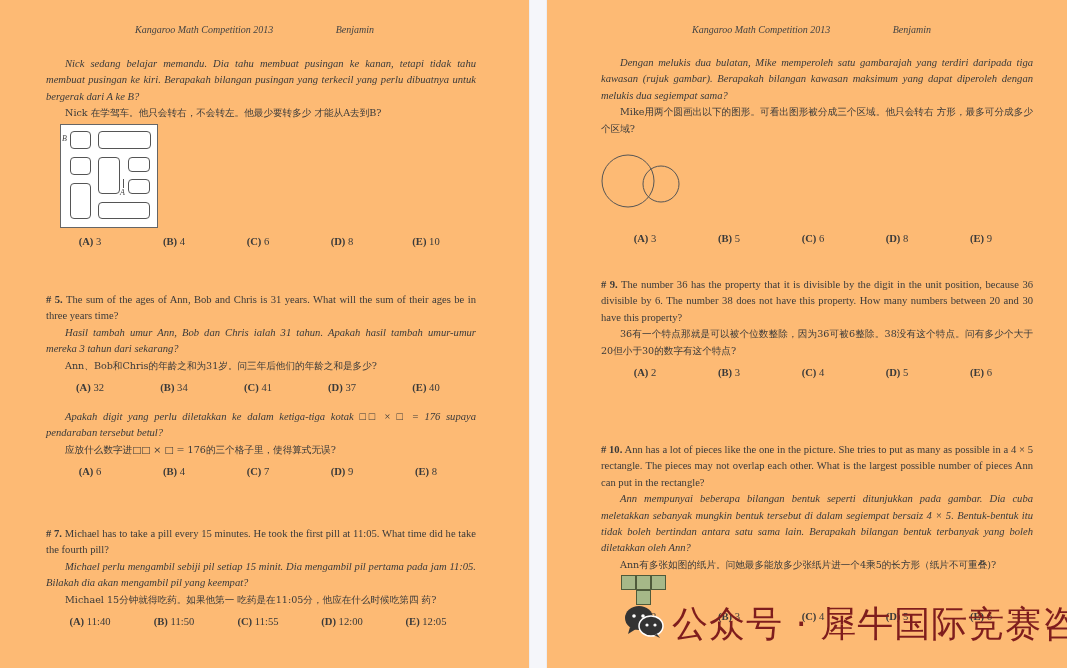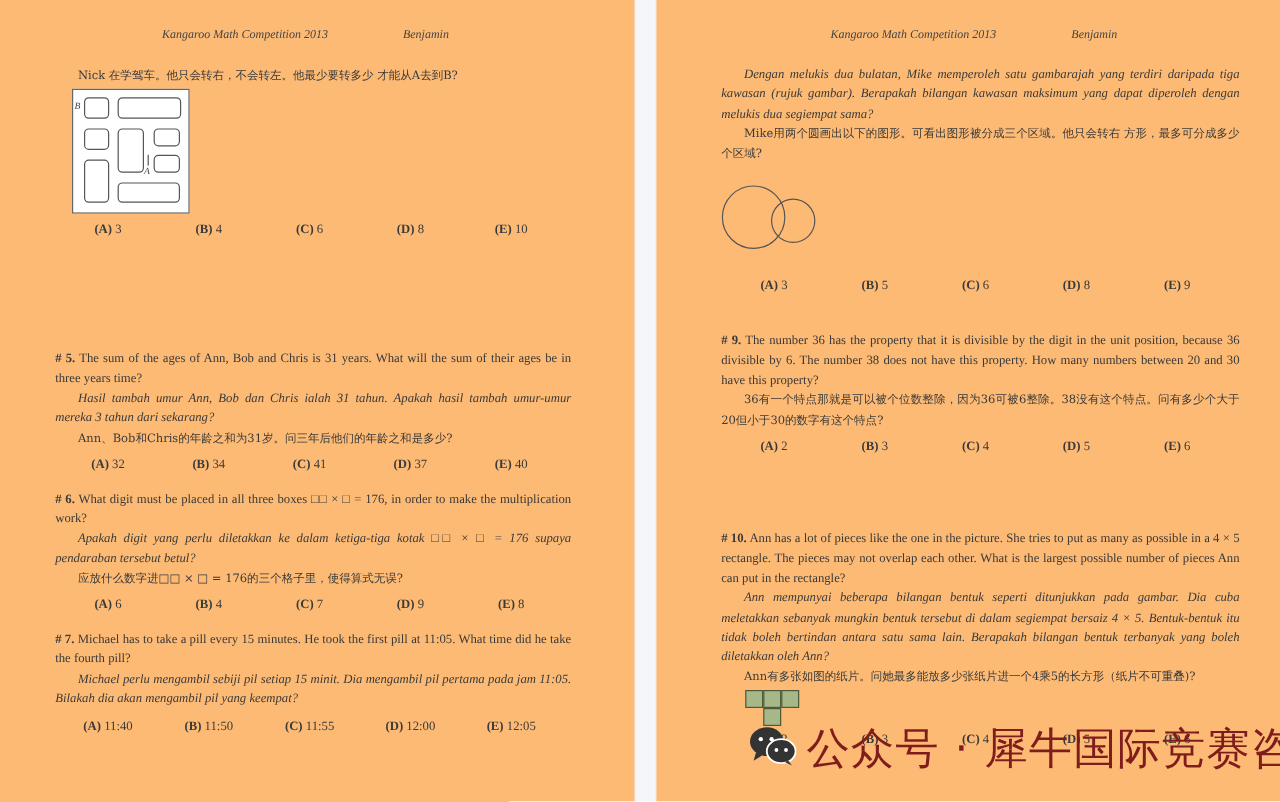--- a/index.html
+++ b/index.html
@@ -37,20 +37,21 @@
 </head>
 <body>
 
 <div class="page" id="page-left">
   <div class="running-head">
     <span class="rh-title">Kangaroo Math Competition 2013</span>
     <span class="rh-author">Benjamin</span>
   </div>
 
   <div class="q" style="top:56px;">
+    <p class="ms">Nick sedang belajar memandu. Dia tahu membuat pusingan ke kanan, tetapi tidak tahu membuat pusingan ke kiri. Berapakah bilangan pusingan yang terkecil yang perlu dibuatnya untuk bergerak dari A ke B?</p>
     <p class="zh">Nick  在学驾车。他只会转右，不会转左。他最少要转多少  才能从A去到B?</p>
     <div class="maze">
       <div class="blk" style="left:9px;top:6px;width:21px;height:18px;"></div>
       <div class="blk" style="left:37px;top:6px;width:53px;height:18px;"></div>
       <div class="blk" style="left:9px;top:32px;width:21px;height:18px;"></div>
       <div class="blk" style="left:37px;top:32px;width:22px;height:37px;"></div>
       <div class="blk" style="left:67px;top:32px;width:22px;height:15px;"></div>
       <div class="blk" style="left:67px;top:54px;width:22px;height:15px;"></div>
       <div class="blk" style="left:9px;top:58px;width:21px;height:36px;"></div>
       <div class="blk" style="left:37px;top:77px;width:52px;height:17px;"></div>
@@ -74,35 +75,35 @@
     <div class="choices">
       <span class="choice"><span class="lbl">(A)</span> <span>32</span></span>
       <span class="choice"><span class="lbl">(B)</span> <span>34</span></span>
       <span class="choice"><span class="lbl">(C)</span> <span>41</span></span>
       <span class="choice"><span class="lbl">(D)</span> <span>37</span></span>
       <span class="choice"><span class="lbl">(E)</span> <span>40</span></span>
     </div>
   </div>
 
   <div class="q" style="top:409px;">
-    <p class="en"><span class="num"># 6.</span> <span>What digit must be placed in all three boxes □□ × □ = 176, in order to make the multiplication work?</span></p>
     <p class="ms">Apakah digit yang perlu diletakkan ke dalam ketiga-tiga kotak □□ × □ = 176 supaya pendaraban tersebut betul?</p>
     <p class="zh">应放什么数字进□□ × □ = 176的三个格子里，使得算式无误?</p>
     <div class="choices">
       <span class="choice"><span class="lbl">(A)</span> <span>6</span></span>
       <span class="choice"><span class="lbl">(B)</span> <span>4</span></span>
       <span class="choice"><span class="lbl">(C)</span> <span>7</span></span>
       <span class="choice"><span class="lbl">(D)</span> <span>9</span></span>
       <span class="choice"><span class="lbl">(E)</span> <span>8</span></span>
     </div>
   </div>
 
   <div class="q" style="top:526px;">
     <p class="en"><span class="num"># 7.</span> <span>Michael has to take a pill every 15 minutes. He took the first pill at 11:05. What time did he take the fourth pill?</span></p>
     <p class="ms">Michael perlu mengambil sebiji pil setiap 15 minit. Dia mengambil pil pertama pada jam 11:05. Bilakah dia akan mengambil pil yang keempat?</p>
+    <p class="zh">Michael  15分钟就得吃药。如果他第一  吃药是在11:05分，他应在什么时候吃第四  药?</p>
     <div class="choices">
       <span class="choice"><span class="lbl">(A)</span> <span>11:40</span></span>
       <span class="choice"><span class="lbl">(B)</span> <span>11:50</span></span>
       <span class="choice"><span class="lbl">(C)</span> <span>11:55</span></span>
       <span class="choice"><span class="lbl">(D)</span> <span>12:00</span></span>
       <span class="choice"><span class="lbl">(E)</span> <span>12:05</span></span>
     </div>
   </div>
 </div>
 

